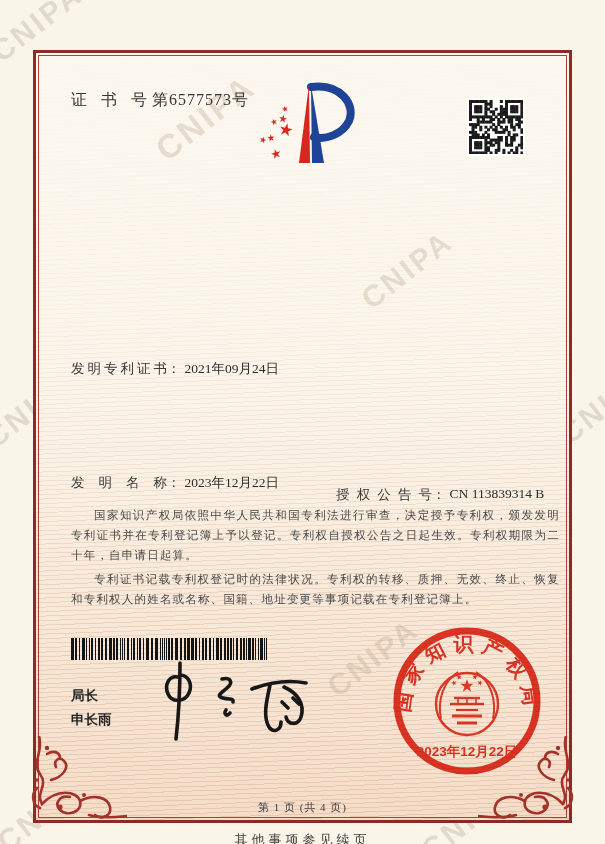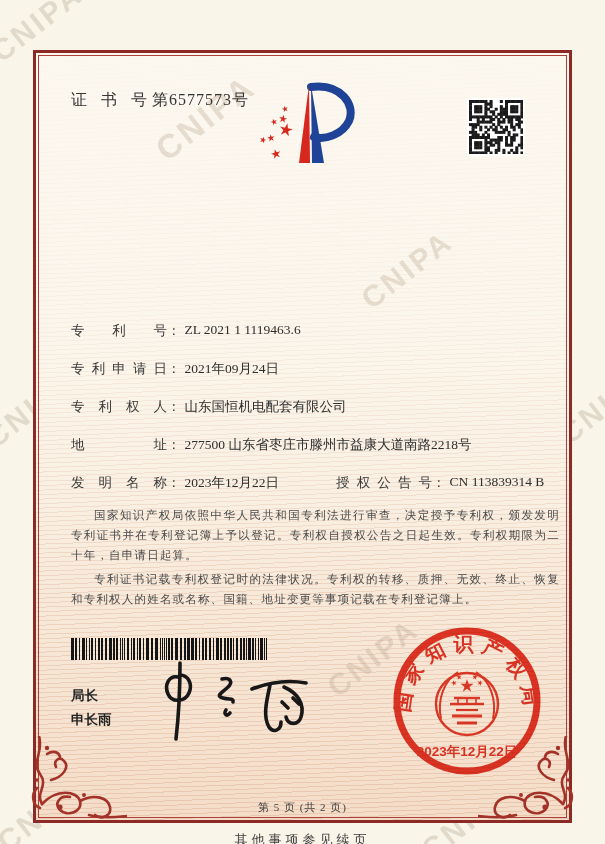--- a/index.html
+++ b/index.html
@@ -30,21 +30,21 @@
 
   .logo{position:absolute;left:223px;top:28px;z-index:3;}
   .qr{position:absolute;left:431px;top:45px;width:54px;height:54px;background:#fff;
       padding:2px;z-index:3;}
 
   .row{position:absolute;left:35px;height:18px;font-size:13.5px;color:#3a3a3a;z-index:3;white-space:nowrap;}
   .f-label{display:inline-block;width:96px;text-align:justify;text-align-last:justify;
            vertical-align:top;color:#3a3a3a;}
   .f-colon{display:inline-block;vertical-align:top;}
   .f-value{display:inline-block;vertical-align:top;color:#2e2e2e;margin-left:4px;}
-  .pair2{position:absolute;left:265px;top:0;white-space:nowrap;}
+  .pair2{position:absolute;left:265px;top:12px;white-space:nowrap;}
 
   .para{position:absolute;left:35px;width:489px;font-size:11.5px;line-height:20px;
         color:#4a4a4a;text-align:justify;text-indent:2em;letter-spacing:1.2px;z-index:3;}
 
   .barcode{position:absolute;left:35px;top:585px;width:200px;height:22px;display:flex;z-index:3;}
   .barcode .bar{height:100%;background:#141414;}
 
   .signer{position:absolute;left:35px;z-index:3;font-family:"Liberation Sans","DejaVu Sans",sans-serif;
           font-size:13.5px;font-weight:700;color:#232323;}
   .signature{position:absolute;left:112px;top:602px;z-index:3;}
@@ -334,31 +334,22 @@
           <rect x="20.57" y="51.43" width="3" height="3" fill="#1a1a1a"></rect>
           <rect x="25.71" y="51.43" width="3" height="3" fill="#1a1a1a"></rect>
           <rect x="33.43" y="51.43" width="3" height="3" fill="#1a1a1a"></rect>
           <rect x="38.57" y="51.43" width="3" height="3" fill="#1a1a1a"></rect>
           <rect x="43.71" y="51.43" width="3" height="3" fill="#1a1a1a"></rect>
           <rect x="46.29" y="51.43" width="3" height="3" fill="#1a1a1a"></rect>
           <rect x="51.43" y="51.43" width="3" height="3" fill="#1a1a1a"></rect>
         </svg></div>
 
 
-    <div class="row" style="top:269px;">
-      <span class="f-label">专利号</span><span class="f-colon">：</span><span class="f-value">ZL 2021 1 1119463.6</span>
-    </div>
     <div class="row" style="top:307px;">
-      <span class="f-label">专利申请日</span><span class="f-colon">：</span><span class="f-value">2021年09月24日</span>
-    </div>
-    <div class="row" style="top:345px;">
-      <span class="f-label">专利权人</span><span class="f-colon">：</span><span class="f-value">山东国恒机电配套有限公司</span>
-    </div>
-    <div class="row" style="top:383px;">
-      <span class="f-label">地址</span><span class="f-colon">：</span><span class="f-value">277500 山东省枣庄市滕州市益康大道南路2218号</span>
+      <span class="f-label">发明专利证书</span><span class="f-colon">：</span><span class="f-value">2021年09月24日</span>
     </div>
     <div class="row" style="top:421px;">
       <span class="f-label">发明名称</span><span class="f-colon">：</span><span class="f-value">2023年12月22日</span>
       <span class="pair2">
         <span class="f-label">授权公告号</span><span class="f-colon">：</span><span class="f-value">CN 113839314 B</span>
       </span>
     </div>
 
     <div class="para" style="top:516px;">专利证书记载专利权登记时的法律状况。专利权的转移、质押、无效、终止、恢复和专利权人的姓名或名称、国籍、地址变更等事项记载在专利登记簿上。</div>
     <div class="para" style="top:452px;">国家知识产权局依照中华人民共和国专利法进行审查，决定授予专利权，颁发发明专利证书并在专利登记簿上予以登记。专利权自授权公告之日起生效。专利权期限为二十年，自申请日起算。</div>
@@ -463,21 +454,21 @@
         <path d="M65,85 H87" fill="none" stroke-width="2.2"></path>
         <path d="M67,73 V79 M76,73 V79 M85,73 V79" fill="none" stroke-width="1.6"></path>
         <path d="M61,91 H91" fill="none" stroke-width="3"></path>
         <path d="M50,94 C46,74 53,56 67,47" fill="none" stroke-width="2"></path>
         <path d="M102,94 C106,74 99,56 85,47" fill="none" stroke-width="2"></path>
         <path d="M66,98 H86" fill="none" stroke-width="3"></path>
       </g>
       <text x="76" y="131" text-anchor="middle" font-size="13.5" font-weight="700" fill="#e02a1a" font-family="'Liberation Sans',sans-serif">2023年12月22日</text>
     </svg>
 
-    <div class="footer-page">第 5 页 (共 2 页)</div>
+    <div class="footer-page">第 1 页 (共 4 页)</div>
 
     <svg class="flourish left" width="98" height="88" viewBox="0 0 98 88">
       <g fill="none" stroke="#a33228" stroke-width="2.6" stroke-linecap="round">
         <path d="M10,0 C15,16 2,26 11,38 C20,50 6,56 13,68"></path>
         <path d="M13,68 C28,52 48,55 51,65 C54,76 38,81 31,74 C25,68 30,59 41,61"></path>
         <path d="M51,65 C66,57 79,62 81,71 C83,80 72,84 66,79"></path>
         <path d="M60,79 C74,83 88,81 98,80"></path>
         <path d="M22,44 C34,41 41,31 35,25 C31,20 24,24 27,31"></path>
         <path d="M8,52 C2,58 3,69 11,72"></path>
         <path d="M18,18 C24,14 30,16 31,21"></path>

